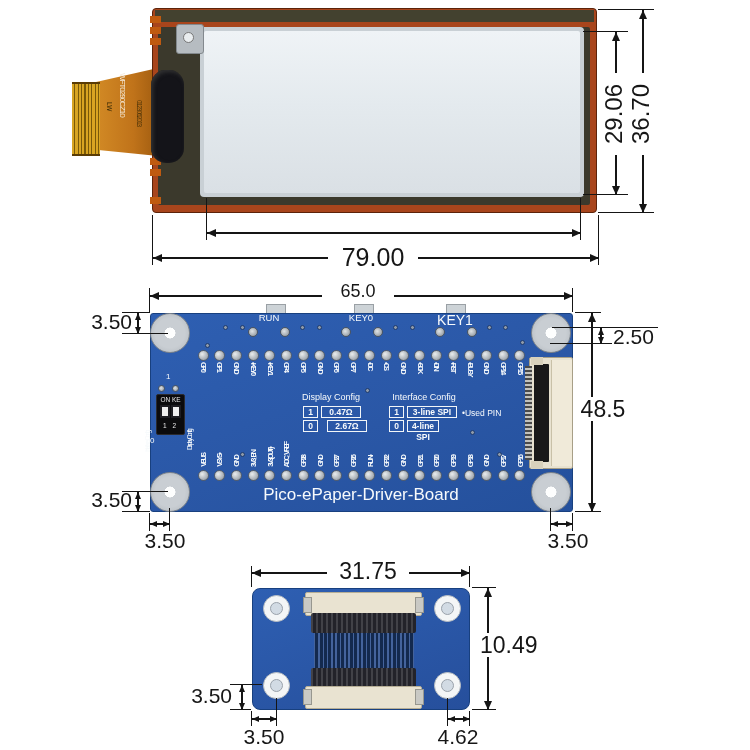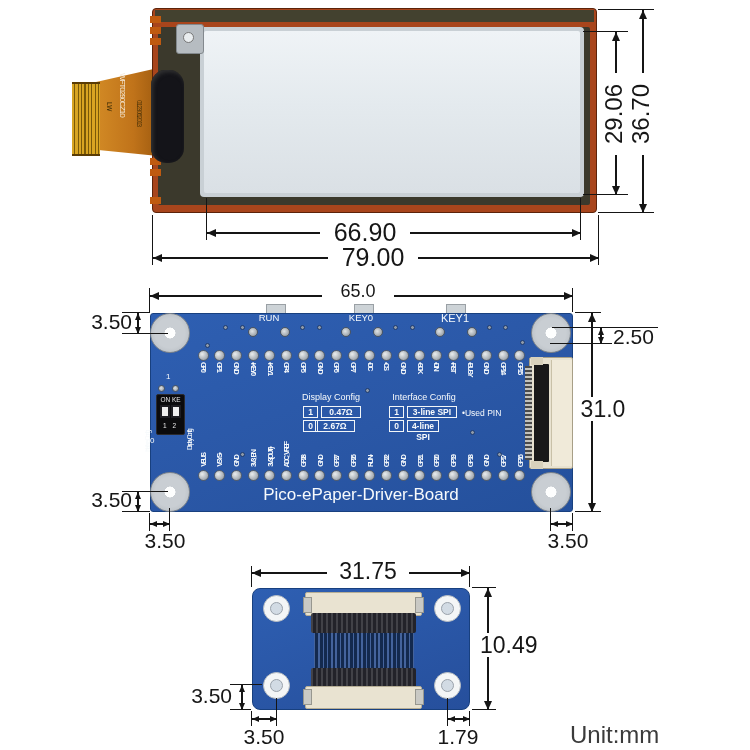--- a/index.html
+++ b/index.html
@@ -77,21 +77,21 @@
     <div class="hole-sm" style="left:531px;top:313px;width:40px;height:40px;background:radial-gradient(circle,#fdfefe 0 20%,#c9ced3 21% 55%,#aeb4ba 100%);border:1px solid #7d848b;box-sizing:border-box;"></div>
     <div class="hole-sm" style="left:150px;top:472px;width:40px;height:40px;background:radial-gradient(circle,#fdfefe 0 20%,#c9ced3 21% 55%,#aeb4ba 100%);border:1px solid #7d848b;box-sizing:border-box;"></div>
     <div class="hole-sm" style="left:531px;top:472px;width:40px;height:40px;background:radial-gradient(circle,#fdfefe 0 20%,#c9ced3 21% 55%,#aeb4ba 100%);border:1px solid #7d848b;box-sizing:border-box;"></div>
 
     <div class="silk" style="left:249px;top:312px;width:40px;font-size:9.5px;text-align:center;">RUN</div>
     <div class="btnpad" style="left:248px;top:327px;"></div>
     <div class="btnpad" style="left:280px;top:327px;"></div>
     <div class="silk" style="left:341px;top:312px;width:40px;font-size:9.5px;text-align:center;">KEY0</div>
     <div class="btnpad" style="left:341px;top:327px;"></div>
     <div class="btnpad" style="left:373px;top:327px;"></div>
-    <div class="silk" style="left:435px;top:312px;width:40px;font-size:11px;text-align:center;">KEY1</div>
+    <div class="silk" style="left:435px;top:312px;width:40px;font-size:14px;text-align:center;">KEY1</div>
     <div class="btnpad" style="left:435px;top:327px;"></div>
     <div class="btnpad" style="left:467px;top:327px;"></div>
 
     <div id="pins-layer">
         <div class="pin" style="left: 197.5px; top: 349.5px; position: absolute;"></div>
         <div class="plabel" style="left: 197.8px; top: 362px; position: absolute;">GP0</div>
         <div class="pin" style="left: 214.18px; top: 349.5px; position: absolute;"></div>
         <div class="plabel" style="left: 214.48px; top: 362px; position: absolute;">GP1</div>
         <div class="pin" style="left: 230.86px; top: 349.5px; position: absolute;"></div>
         <div class="plabel" style="left: 231.16px; top: 362px; position: absolute;">GND</div>
@@ -183,21 +183,21 @@
     <div class="abs" style="left:162px;top:407px;width:6px;height:9px;background:#efefef;"></div>
     <div class="abs" style="left:173px;top:407px;width:6px;height:9px;background:#efefef;"></div>
     <div class="silk" style="left:156px;top:422px;width:29px;font-size:6.5px;text-align:center;color:#e8e8e8;letter-spacing:2px;">1 2</div>
     <div class="silk" style="left:150px;top:436px;font-size:8px;">0</div>
 
     <div class="silk" style="left:296px;top:392px;width:70px;font-size:9px;text-align:center;">Display Config</div>
     <div id="display-config-table">
         <div class="cfgcell" style="left: 303px; top: 406px; width: 15px; position: absolute;">1</div>
         <div class="cfgcell" style="left: 321px; top: 406px; width: 40px; position: absolute;">0.47Ω</div>
         <div class="cfgcell" style="left: 303px; top: 420px; width: 15px; position: absolute;">0</div>
-        <div class="cfgcell" style="left: 315px; top: 420px; width: 40px; position: absolute;">2.67Ω</div>
+        <div class="cfgcell" style="left: 327px; top: 420px; width: 40px; position: absolute;">2.67Ω</div>
       </div>
     <div class="silk" style="left:382px;top:392px;width:84px;font-size:9px;text-align:center;">Interface Config</div>
     <div id="interface-config-table">
         <div class="cfgcell" style="left: 389px; top: 406px; width: 15px; position: absolute;">1</div>
         <div class="cfgcell" style="left: 407px; top: 406px; width: 50px; position: absolute;">3-line SPI</div>
         <div class="cfgcell" style="left: 389px; top: 420px; width: 15px; position: absolute;">0</div>
         <div class="cfgcell" style="left: 407px; top: 420px; width: 32px; position: absolute;">4-line SPI</div>
       </div>
     <div class="silk" style="left:462px;top:408px;font-size:8.5px;">•Used PIN</div>
 
@@ -333,31 +333,29 @@
       <div style="left: 252px; top: 718.3px; width: 25px; height: 1.4px; background: rgb(21, 21, 21); position: absolute;"></div>
       <div style="width: 0px; height: 0px; border-style: solid; border-color: transparent rgb(21, 21, 21) transparent transparent; position: absolute; border-width: 3px 7px 3px 0px; left: 252px; top: 716px;"></div>
       <div style="width: 0px; height: 0px; border-style: solid; border-color: transparent transparent transparent rgb(21, 21, 21); position: absolute; border-width: 3px 0px 3px 7px; left: 270px; top: 716px;"></div>
       <div style="left: 448px; top: 718.3px; width: 22px; height: 1.4px; background: rgb(21, 21, 21); position: absolute;"></div>
       <div style="width: 0px; height: 0px; border-style: solid; border-color: transparent rgb(21, 21, 21) transparent transparent; position: absolute; border-width: 3px 7px 3px 0px; left: 448px; top: 716px;"></div>
       <div style="width: 0px; height: 0px; border-style: solid; border-color: transparent transparent transparent rgb(21, 21, 21); position: absolute; border-width: 3px 0px 3px 7px; left: 463px; top: 716px;"></div>
     </div>
 
   <div class="dimtext wbg vb" style="left:601px;top:73px;height:78px;font-size:24px;padding:2px 0;">29.06</div>
   <div class="dimtext wbg vb" style="left:628px;top:73px;height:78px;font-size:24px;padding:2px 0;">36.70</div>
-  <div class="dimtext wbg" style="left:320px;top:219px;width:84px;">66.90</div>
   <div class="dimtext wbg" style="left:328px;top:244px;width:84px;">79.00</div>
 
   <div class="dimtext wbg" style="left:322px;top:282px;width:66px;font-size:18px;">65.0</div>
   <div class="dimtext small" style="left:84px;top:311px;width:48px;text-align:right;">3.50</div>
   <div class="dimtext small" style="left:613px;top:326px;width:50px;">2.50</div>
-  <div class="dimtext wbg" style="left:577px;top:397px;width:46px;font-size:23px;">31.0</div>
+  <div class="dimtext wbg" style="left:577px;top:397px;width:46px;font-size:23px;">48.5</div>
   <div class="dimtext small" style="left:84px;top:489px;width:48px;text-align:right;">3.50</div>
   <div class="dimtext small" style="left:138px;top:530px;width:54px;text-align:center;">3.50</div>
   <div class="dimtext small" style="left:541px;top:530px;width:54px;text-align:center;">3.50</div>
 
   <div class="dimtext wbg" style="left:327px;top:559px;width:76px;font-size:23px;">31.75</div>
   <div class="dimtext wbg" style="left:477px;top:633px;width:56px;font-size:23px;">10.49</div>
   <div class="dimtext small" style="left:184px;top:685px;width:48px;text-align:right;">3.50</div>
   <div class="dimtext small" style="left:237px;top:726px;width:54px;text-align:center;">3.50</div>
-  <div class="dimtext small" style="left:431px;top:726px;width:54px;text-align:center;">1.79</div>
-
-  <div class="dimtext" style="left:570px;top:722px;font-size:24px;color:#3b3b3b;">Unit:mm</div>
+  <div class="dimtext small" style="left:431px;top:726px;width:54px;text-align:center;">4.62</div>
+
 </div>
 
 </body></html>

